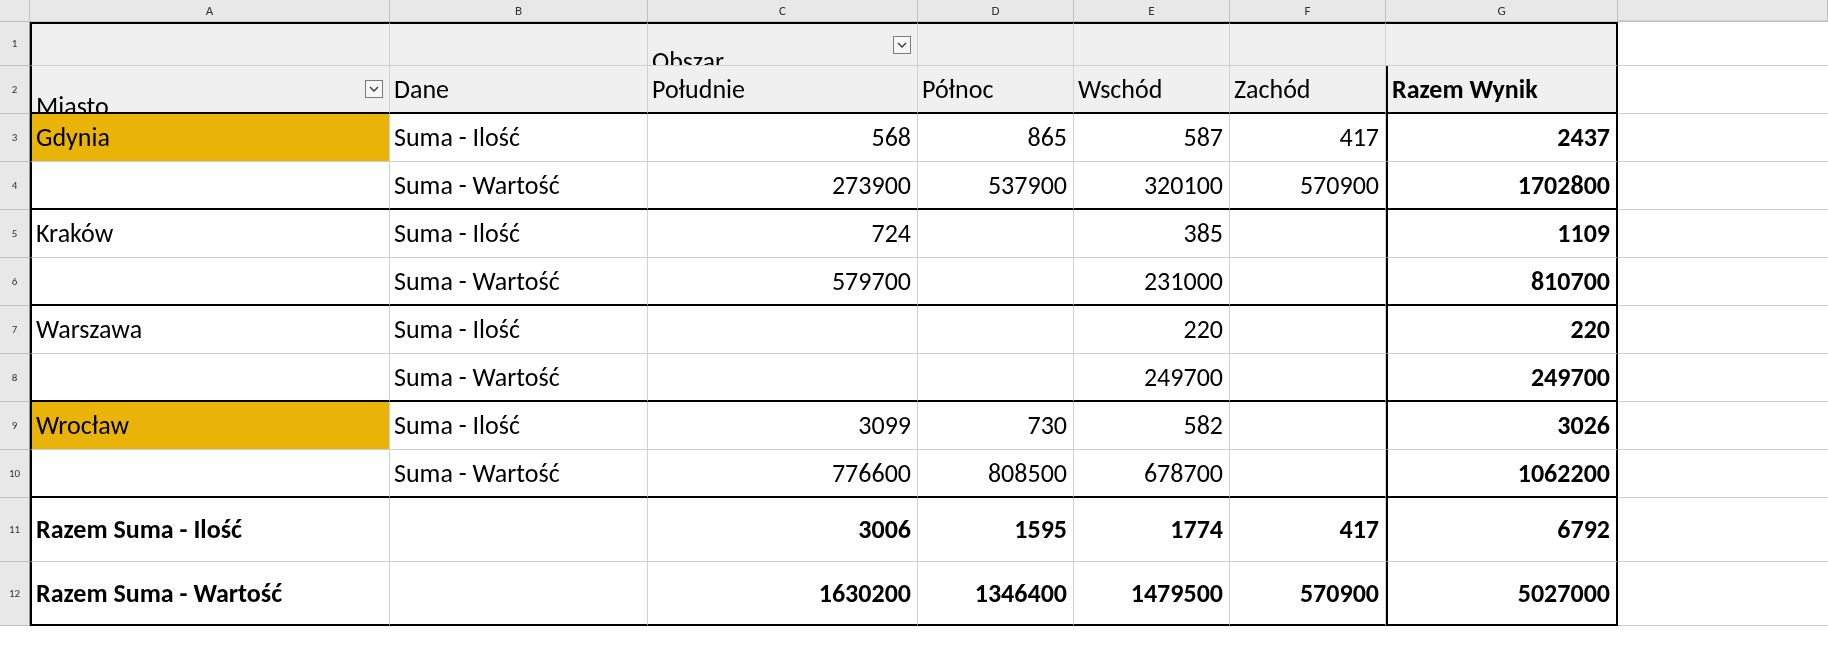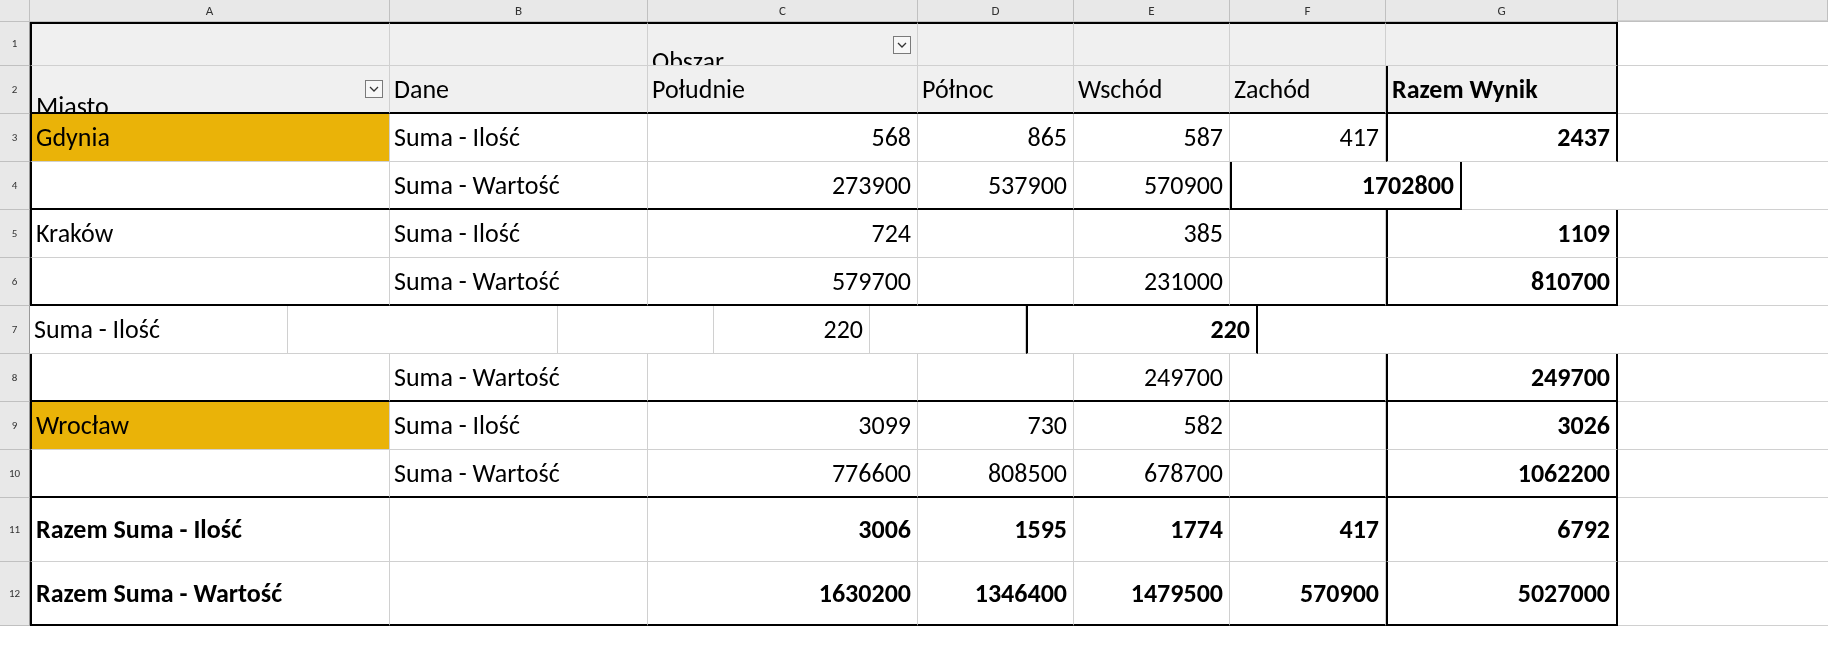--- a/index.html
+++ b/index.html
@@ -176,20 +176,21 @@
     <div class="cell cG num bold bleft bright">2437</div>
     <div class="cRest"></div>
   </div>
 
   <div class="row rN">
     <div class="rownum">4</div>
     <div class="cell cA txt bleft bbot"></div>
     <div class="cell cB txt bbot">Suma - Wartość</div>
     <div class="cell cC num bbot">273900</div>
     <div class="cell cD num bbot">537900</div>
+    <div class="cell cE num bbot">320100</div>
     <div class="cell cF num bbot">570900</div>
     <div class="cell cG num bold bleft bright bbot">1702800</div>
     <div class="cRest"></div>
   </div>
 
   <div class="row rN">
     <div class="rownum">5</div>
     <div class="cell cA txt bleft">Kraków</div>
     <div class="cell cB txt">Suma - Ilość</div>
     <div class="cell cC num">724</div>
@@ -207,20 +208,21 @@
     <div class="cell cC num bbot">579700</div>
     <div class="cell cD num bbot"></div>
     <div class="cell cE num bbot">231000</div>
     <div class="cell cF num bbot"></div>
     <div class="cell cG num bold bleft bright bbot">810700</div>
     <div class="cRest"></div>
   </div>
 
   <div class="row rN">
     <div class="rownum">7</div>
+    <div class="cell cA txt bleft">Warszawa</div>
     <div class="cell cB txt">Suma - Ilość</div>
     <div class="cell cC num"></div>
     <div class="cell cD num"></div>
     <div class="cell cE num">220</div>
     <div class="cell cF num"></div>
     <div class="cell cG num bold bleft bright">220</div>
     <div class="cRest"></div>
   </div>
 
   <div class="row rN">

